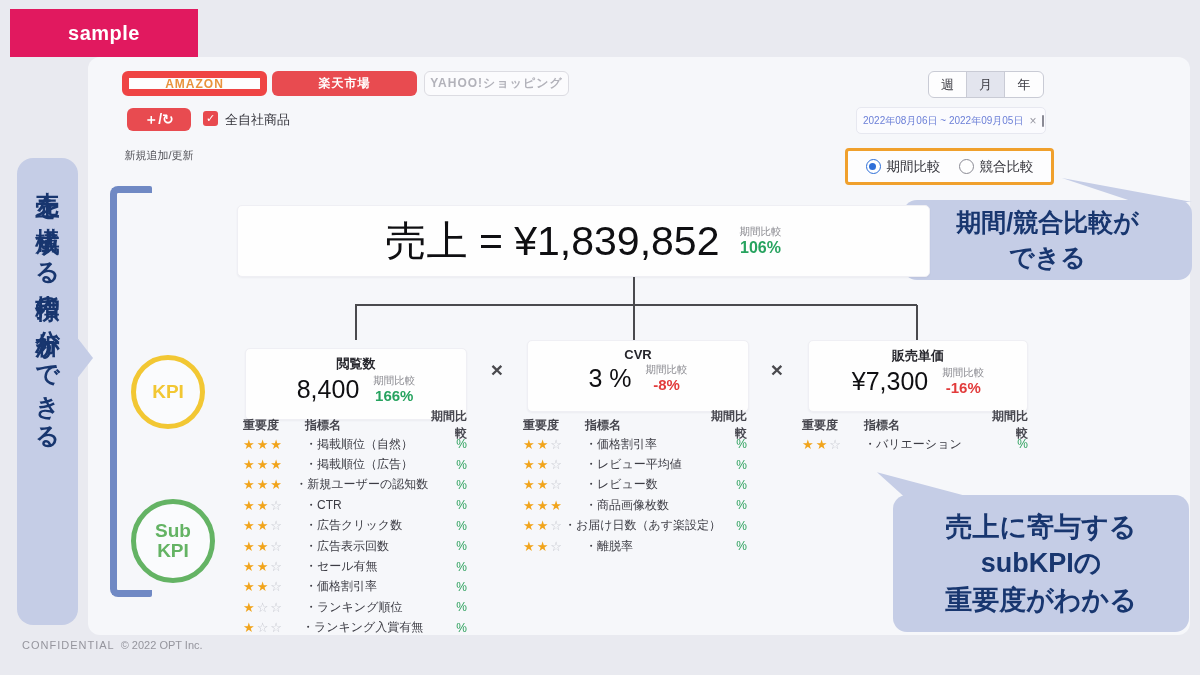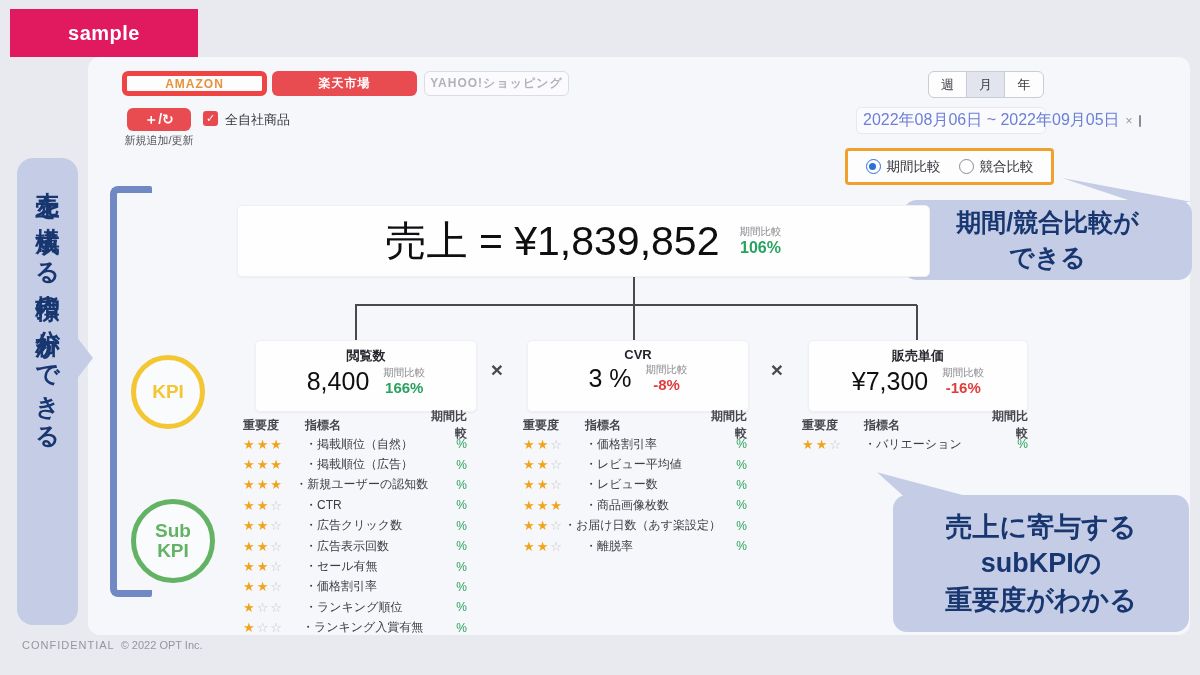--- a/index.html
+++ b/index.html
@@ -19,30 +19,30 @@
     position:absolute; left:10px; top:9px; width:188px; height:48px;
     background:#E1195F; color:#fff; font-weight:bold; font-size:20px;
     display:flex; align-items:center; justify-content:center; letter-spacing:.5px;
   }
   
   .tab{
     position:absolute; top:71px; height:25px; width:145px; border-radius:6px;
     font-size:12px; font-weight:bold; display:flex; align-items:center; justify-content:center;
     letter-spacing:1px; cursor:pointer;
   }
-  .tab.amazon{ left:122px; background:#FDFDFE; border:5px solid #ef4444; color:#E8923C; }
+  .tab.amazon{ left:122px; background:#FDFDFE; border:7px solid #ef4444; color:#E8923C; }
   .tab.rakuten{ left:272px; background:#E84B50; color:#fff; }
   .tab.yahoo{ left:424px; background:#FBFBFD; border:1px solid #DCDCE2; color:#B2B2BA; }
   
   .add-btn{
     position:absolute; left:127px; top:108px; width:64px; height:23px;
     background:#E84B50; border-radius:6px; color:#fff; font-weight:bold; font-size:14px;
     display:flex; align-items:center; justify-content:center;
   }
-  .add-caption{ position:absolute; left:99px; top:133px; width:120px; text-align:center; font-size:11px; color:#55555B; }
+  .add-caption{ position:absolute; left:99px; top:148px; width:120px; text-align:center; font-size:11px; color:#55555B; }
   .checkbox{
     position:absolute; left:203px; top:111px; width:15px; height:15px; border-radius:3px;
     background:#E8494E; color:#fff; font-size:11px; font-weight:bold;
     display:flex; align-items:center; justify-content:center;
   }
   .checkbox-label{ position:absolute; left:225px; top:111px; font-size:13px; color:#33333A; }
   
   .seg{
     position:absolute; left:928px; top:71px; height:27px; display:flex;
     border:1px solid #C9CBD5; border-radius:6px; overflow:hidden; background:#FDFDFE;
@@ -52,21 +52,21 @@
     font-size:13px; color:#3A3A42; border-right:1px solid #C9CBD5; cursor:pointer;
   }
   .seg .cell:last-child{ border-right:none; }
   .seg .cell.sel{ background:#E3E5EE; }
   
   .datebox{
     position:absolute; left:856px; top:107px; width:190px; height:27px;
     background:#FBFBFE; border:1px solid #E7E8F0; border-radius:5px;
     display:flex; align-items:center; padding:0 6px; gap:6px;
   }
-  .datebox .dtext{ font-size:16px; color:#6B7FD7; white-space:nowrap; }
+  .datebox .dtext{ font-size:10px; color:#6B7FD7; white-space:nowrap; }
   .datebox .clear{ font-size:12px; color:#9A9AA4; cursor:pointer; }
   .cal-icon{ width:13px; height:12px; border:1.5px solid #8A8A94; border-top:4px solid #8A8A94; border-radius:2px; }
   
   .orange-box{
     position:absolute; left:845px; top:148px; width:209px; height:37px;
     background:#FDFDFE; border:3px solid #F0A02C; border-radius:4px;
     display:flex; align-items:center; justify-content:center; gap:18px;
   }
   .radio-group{ display:flex; align-items:center; gap:6px; cursor:pointer; }
   .radio{ width:15px; height:15px; border-radius:50%; border:1.5px solid #8A8A94; background:#fff; position:relative; }
@@ -233,21 +233,21 @@
       <span class="val up">106%</span>
     </span>
   </div>
 
   <div class="line" style="left:633px; top:277px; width:2px; height:28px;"></div>
   <div class="line" style="left:355px; top:304px; width:562px; height:2px;"></div>
   <div class="line" style="left:355px; top:305px; width:2px; height:35px;"></div>
   <div class="line" style="left:633px; top:305px; width:2px; height:35px;"></div>
   <div class="line" style="left:916px; top:305px; width:2px; height:35px;"></div>
 
-  <div class="kpi-box card" style="left:255px;">
+  <div class="kpi-box card" style="left:245px;margin-top:8px;">
     <div class="title">閲覧数</div>
     <div class="vrow">
       <span class="value">8,400</span>
       <span class="cmp-stack">
         <span class="lbl">期間比較</span>
         <span class="val up">166%</span>
       </span>
     </div>
   </div>
   <div class="mult" style="left:483px;">×</div>

